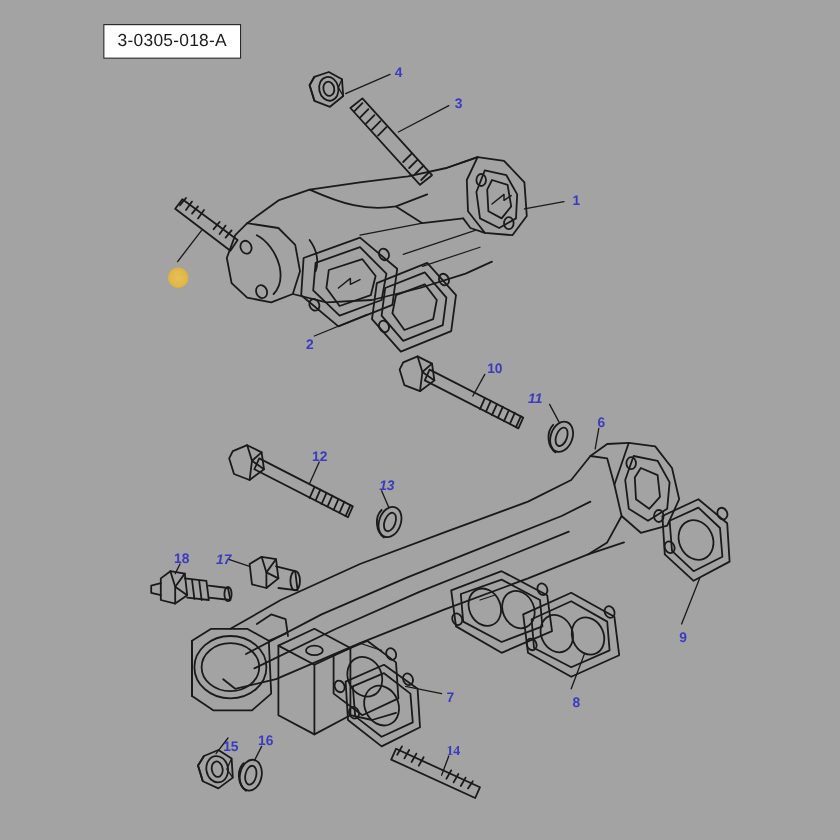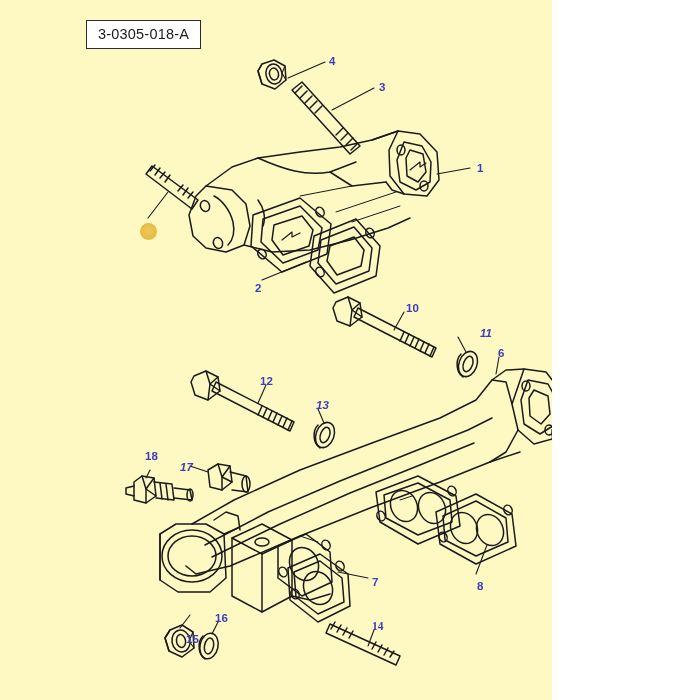--- a/index.html
+++ b/index.html
@@ -2,23 +2,23 @@
 <html><head>
 <meta charset="utf-8">
 <style>
   html, body {
     margin: 0;
     padding: 0;
     background: #ffffff;
   }
   #page {
     position: relative;
-    width: 552px;
+    width: 700px;
     height: 700px;
-    background: #fef9c3;
+    background: #a3a3a3;
     font-family: "Liberation Sans", sans-serif;
     overflow: hidden;
   }
   #diagram-svg {
     position: absolute;
     left: 0;
     top: 0;
     width: 700px;
     height: 700px;
   }
@@ -341,23 +341,23 @@
       <div class="callout" style="left: 477px; top: 163px;">1</div>
       <div class="callout" style="left: 255px; top: 283px;">2</div>
       <div class="callout" style="left: 379px; top: 82px;">3</div>
       <div class="callout" style="left: 329px; top: 56px;">4</div>
       <div class="callout highlighted" style="left: 140px; top: 223px;">5</div>
       <div class="callout" style="left: 498px; top: 348px;">6</div>
       <div class="callout" style="left: 372px; top: 577px;">7</div>
       <div class="callout" style="left: 477px; top: 581px;">8</div>
       <div class="callout" style="left: 566px; top: 527px;">9</div>
       <div class="callout" style="left: 406px; top: 303px;">10</div>
-      <div class="callout" style="left: 480px; top: 328px; font-style: italic;">11</div>
+      <div class="callout" style="left: 440px; top: 328px; font-style: italic;">11</div>
       <div class="callout" style="left: 260px; top: 376px;">12</div>
       <div class="callout" style="left: 316px; top: 400px; font-style: italic;">13</div>
       <div class="callout" style="left: 372px; top: 621px; font-family: Liberation Serif, serif;">14</div>
-      <div class="callout" style="left: 186px; top: 634px;">15</div>
+      <div class="callout" style="left: 186px; top: 618px;">15</div>
       <div class="callout" style="left: 215px; top: 613px;">16</div>
       <div class="callout" style="left: 180px; top: 462px; font-style: italic;">17</div>
-      <div class="callout" style="left: 145px; top: 451px;">18</div>
+      <div class="callout" style="left: 145px; top: 461px;">18</div>
     </div>
 
 </div>
 
 </body></html>

